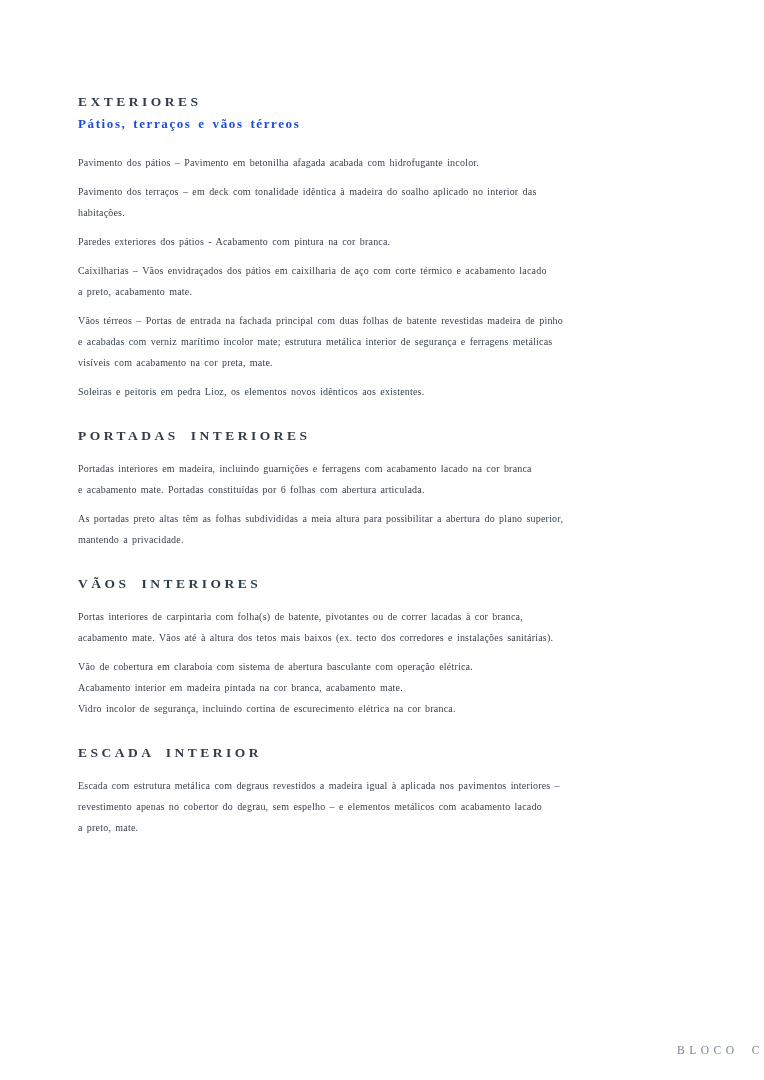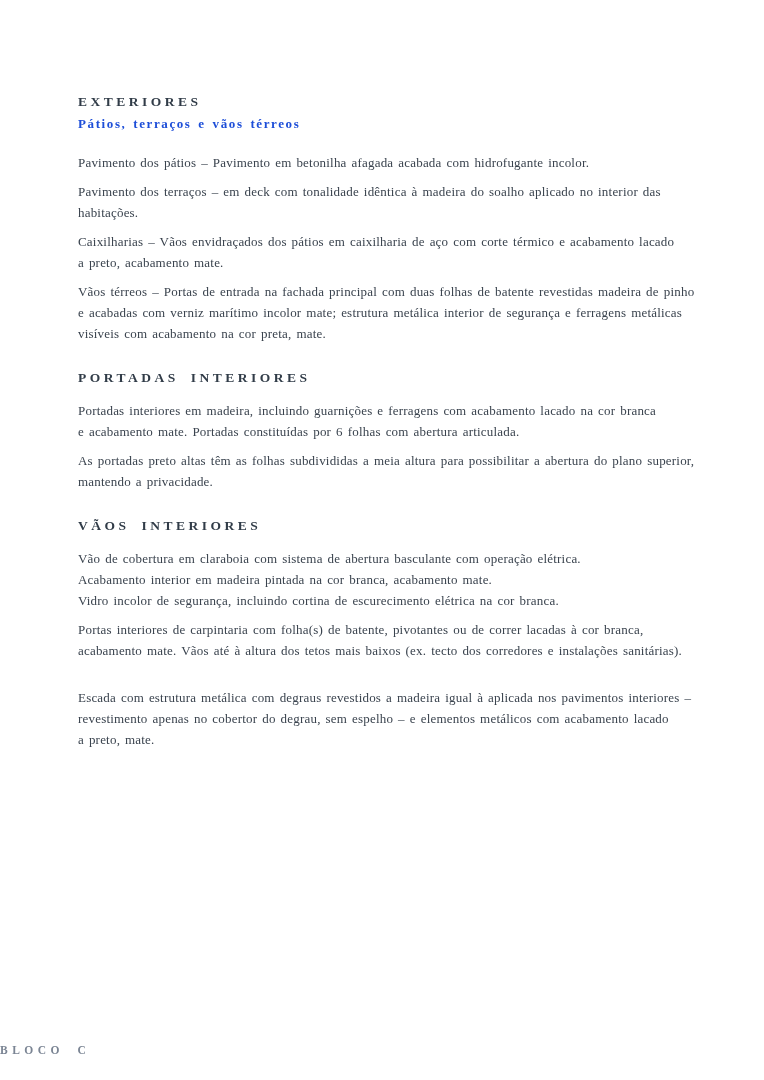--- a/index.html
+++ b/index.html
@@ -40,77 +40,80 @@
     .section-subheading {
       font-size: 13px;
       font-weight: bold;
       letter-spacing: 1.6px;
       word-spacing: 2px;
       color: #1d4ed8;
       margin: 0 0 20px 0;
       line-height: 16px;
     }
     .para {
-      font-size: 13px;
+      font-size: 10px;
       line-height: 21px;
       margin: 0 0 8px 0;
       white-space: pre-line;
       color: #3a434e;
       letter-spacing: 0.2px;
       word-spacing: 1.5px;
     }
     .footer {
       position: absolute;
       left: 0;
       right: 0;
       top: 1044px;
-      text-align: left;
+      text-align: right;
       font-size: 11.5px;
-      font-weight: bold;
+      font-weight: normal;
       letter-spacing: 4.5px;
       word-spacing: 6px;
       color: #7b8594;
     }
   </style>
 </head>
 <body>
 
 <div class="page">
 
   <div class="section">
     <h2 class="section-heading with-sub">EXTERIORES</h2>
     <h3 class="section-subheading">Pátios, terraços e vãos térreos</h3>
     <p class="para">Pavimento dos pátios – Pavimento em betonilha afagada acabada com hidrofugante incolor.</p>
     <p class="para">Pavimento dos terraços – em deck com tonalidade idêntica à madeira do soalho aplicado no interior das
 habitações.</p>
+    <p class="para">Paredes exteriores dos pátios - Acabamento com pintura na cor branca.</p>
     <p class="para">Caixilharias – Vãos envidraçados dos pátios em caixilharia de aço com corte térmico e acabamento lacado
 a preto, acabamento mate.</p>
     <p class="para">Vãos térreos – Portas de entrada na fachada principal com duas folhas de batente revestidas madeira de pinho
 e acabadas com verniz marítimo incolor mate; estrutura metálica interior de segurança e ferragens metálicas
 visíveis com acabamento na cor preta, mate.</p>
+    <p class="para">Soleiras e peitoris em pedra Lioz, os elementos novos idênticos aos existentes.</p>
   </div>
 
   <div class="section">
     <h2 class="section-heading">PORTADAS INTERIORES</h2>
     <p class="para">Portadas interiores em madeira, incluindo guarnições e ferragens com acabamento lacado na cor branca
 e acabamento mate. Portadas constituídas por 6 folhas com abertura articulada.</p>
     <p class="para">As portadas preto altas têm as folhas subdivididas a meia altura para possibilitar a abertura do plano superior,
 mantendo a privacidade.</p>
   </div>
 
   <div class="section">
     <h2 class="section-heading">VÃOS INTERIORES</h2>
+    <p class="para">Portas interiores de carpintaria com folha(s) de batente, pivotantes ou de correr lacadas à cor branca,
+acabamento mate. Vãos até à altura dos tetos mais baixos (ex. tecto dos corredores e instalações sanitárias).</p>
     <p class="para">Vão de cobertura em claraboia com sistema de abertura basculante com operação elétrica.
 Acabamento interior em madeira pintada na cor branca, acabamento mate.
 Vidro incolor de segurança, incluindo cortina de escurecimento elétrica na cor branca.</p>
-    <p class="para">Portas interiores de carpintaria com folha(s) de batente, pivotantes ou de correr lacadas à cor branca,
-acabamento mate. Vãos até à altura dos tetos mais baixos (ex. tecto dos corredores e instalações sanitárias).</p>
   </div>
 
   <div class="section">
+    <h2 class="section-heading">ESCADA INTERIOR</h2>
     <p class="para">Escada com estrutura metálica com degraus revestidos a madeira igual à aplicada nos pavimentos interiores –
 revestimento apenas no cobertor do degrau, sem espelho – e elementos metálicos com acabamento lacado
 a preto, mate.</p>
   </div>
 
   <div class="footer">BLOCO C</div>
 
 </div>
 
 </body></html>

